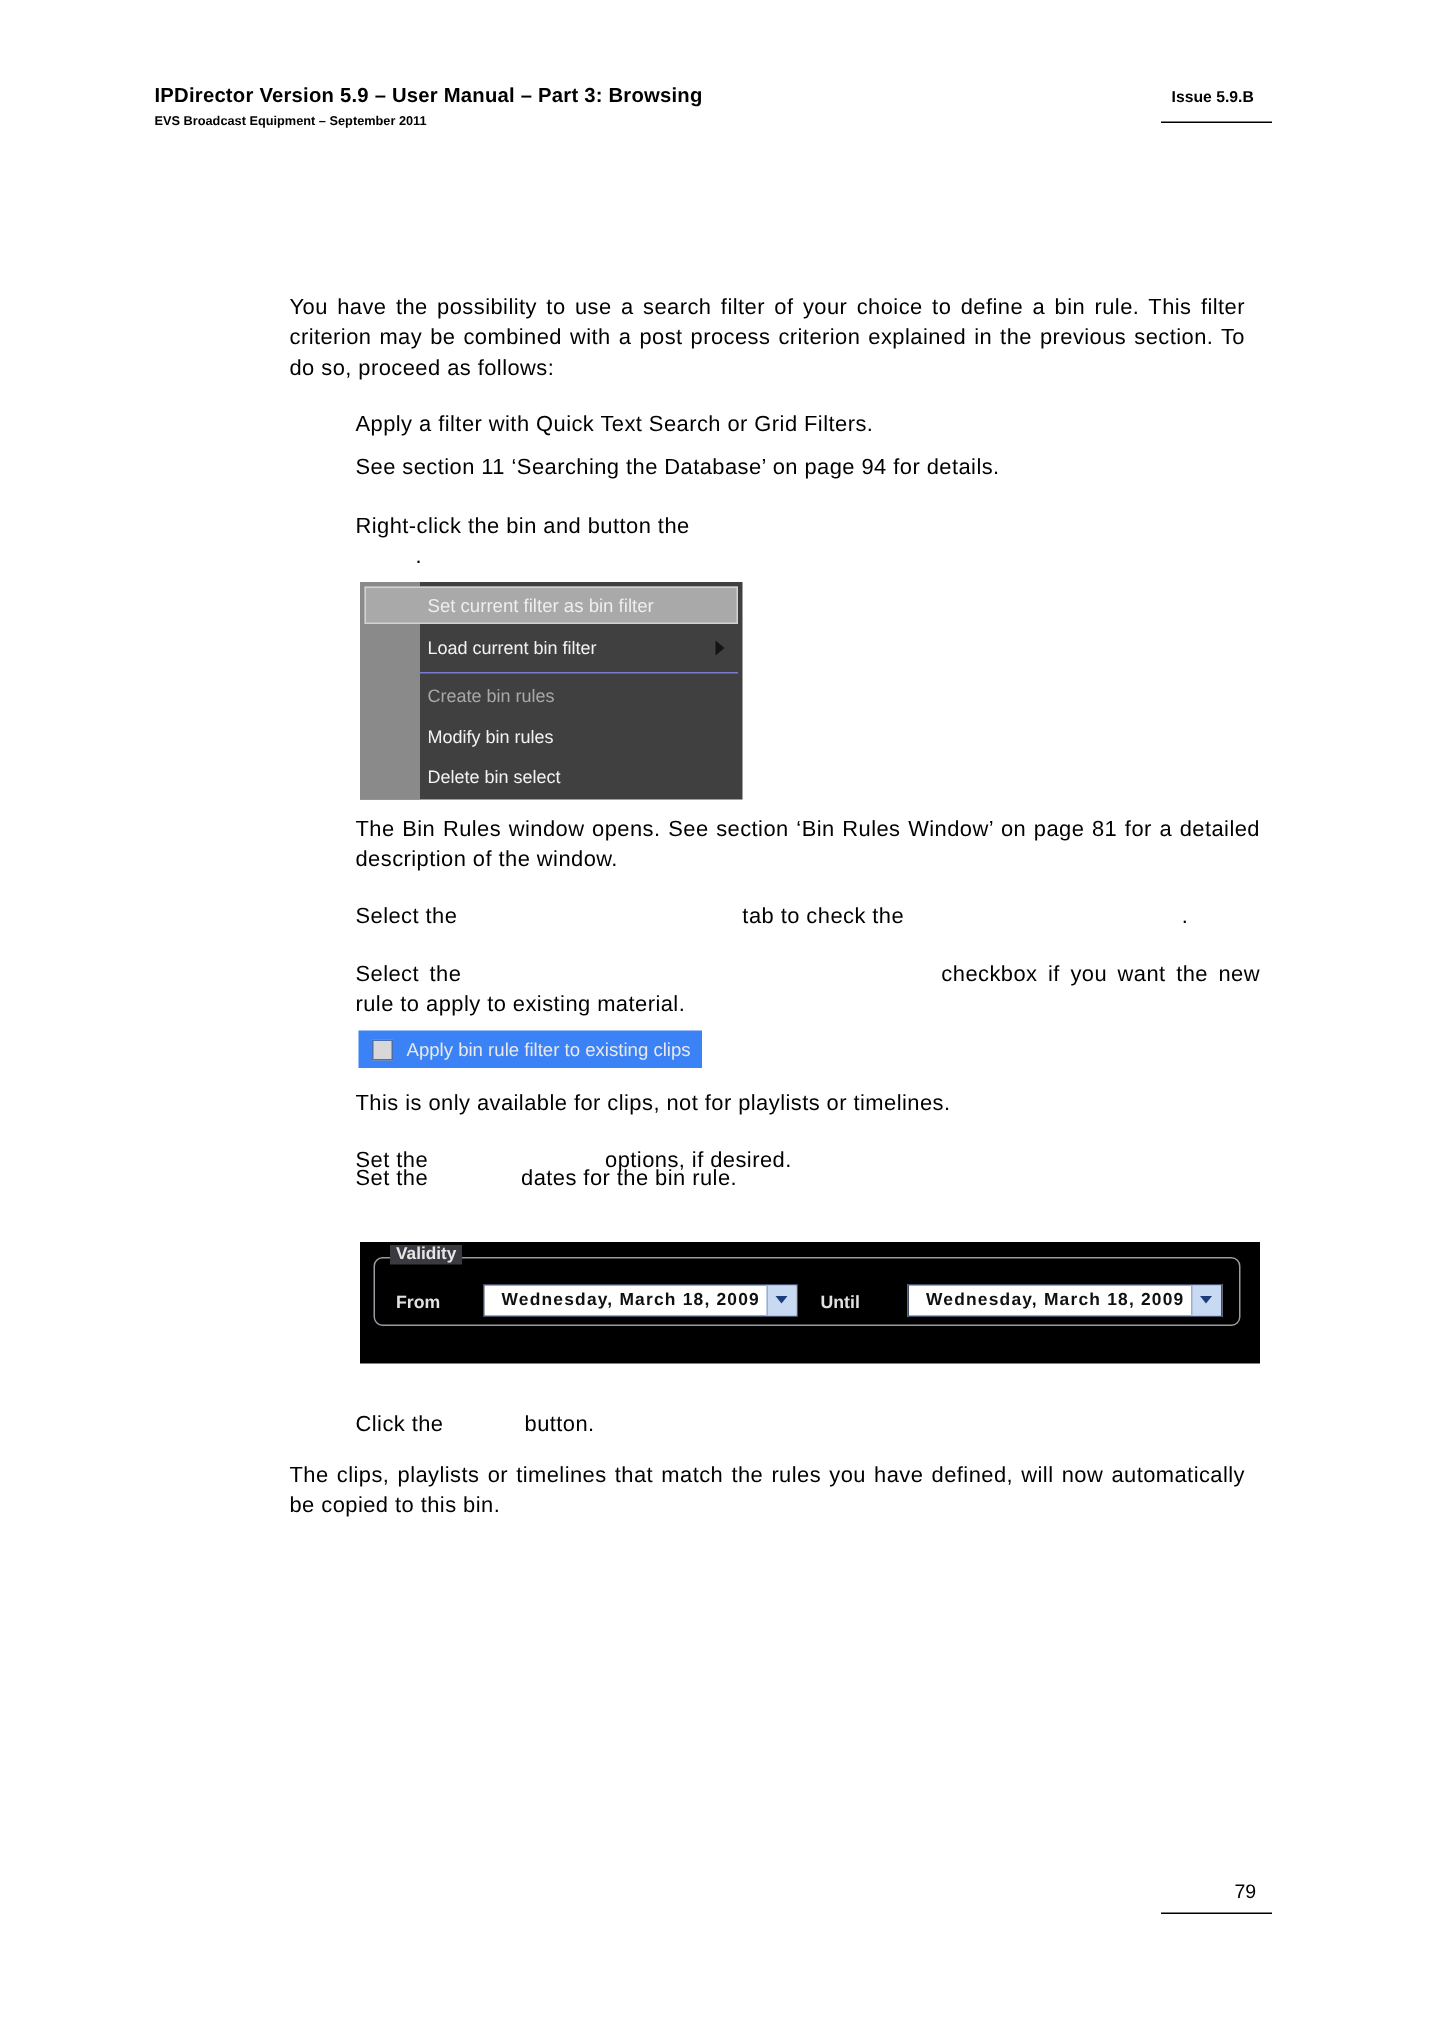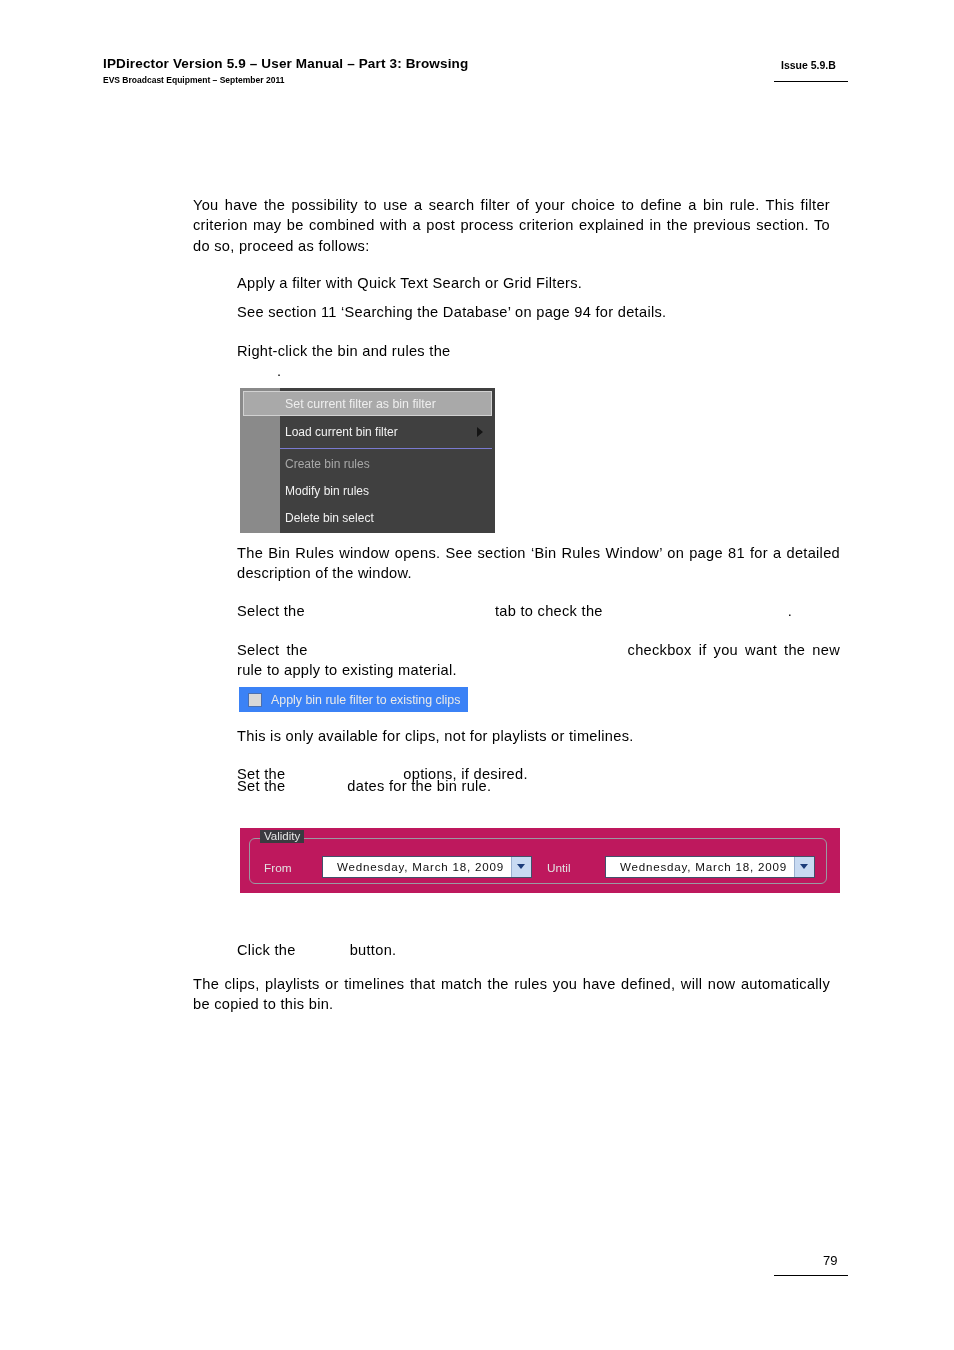--- a/index.html
+++ b/index.html
@@ -156,22 +156,23 @@
     font-size: 12.4px;
     color: #e9e9e9;
     white-space: nowrap;
   }
 
   
   .validity {
     position: absolute;
     left: 240px; top: 828px;
     width: 600px;
-    height: 65px;
-    background: #be185d;
+    height: 81px;
+    background: #000000;
+    font-weight: bold;
   }
   .vgroup {
     position: absolute;
     left: 9px; top: 10px;
     width: 578px;
     height: 46px;
     border: 1.3px solid #9a9aa2;
     border-radius: 6px;
     box-sizing: border-box;
   }
@@ -251,21 +252,21 @@
   <div class="hdr-rule"></div>
 </div>
 
 <div class="para lvl0" style="top:195px;">You have the possibility to use a search filter of your choice to define a bin rule. This filter criterion may be combined with a post process criterion explained in the previous section. To do so, proceed as follows:</div>
 
 <div class="para lvl1" style="top:273px;">Apply a filter with Quick Text Search or Grid Filters.</div>
 
 <div class="para lvl1" style="top:302px;">See section 11 ‘Searching the Database’ on page 94 for details.</div>
 
 <div class="para lvl1" style="top:341px; text-align:left;">
-  <span>Right-click the bin and rules the</span><span class="gap" style="width:280px;"></span><br>
+  <span>Right-click the bin and button the</span><span class="gap" style="width:280px;"></span><br>
   <span class="gap" style="width:40px;"></span><span>.</span>
 </div>
 
 <div class="ctxmenu">
   <div class="ctx-gutter"></div>
 
   <div class="ctx-highlight"></div>
   <div class="ctx-hl-label">Set current filter as bin filter</div>
 
   <div class="ctx-item" style="top:31px;">Load current bin filter</div>

